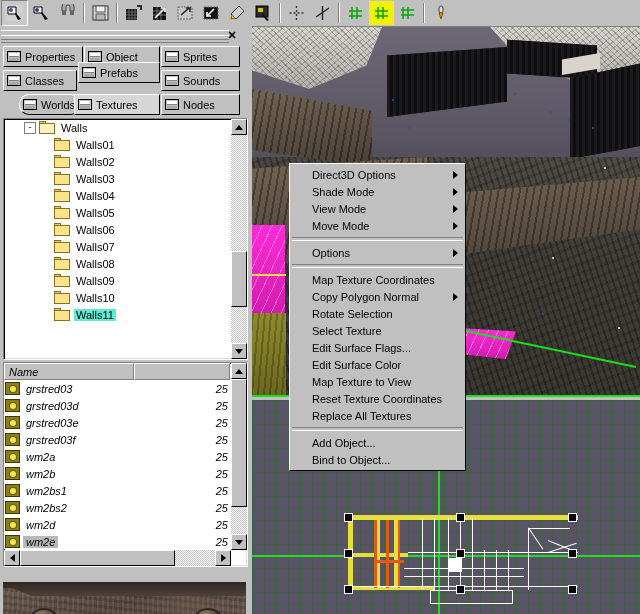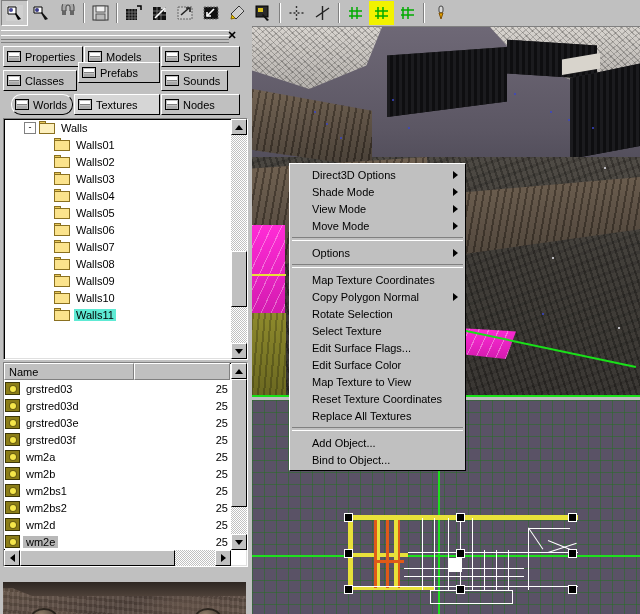--- a/index.html
+++ b/index.html
@@ -61,21 +61,21 @@
   .folder{width:16px;height:13px;position:relative;flex:0 0 auto;margin-right:4px;}
   .folder .tab{position:absolute;left:0;top:0;width:7px;height:3px;background:#e8c85a;border:1px solid #8a7020;
      border-bottom:none;box-sizing:border-box;}
   .folder .body{position:absolute;left:0;top:2px;width:16px;height:11px;background:#fbe38c;
      border:1px solid #8a7020;box-sizing:border-box;}
   .folder.open .body{background:#fdf0be;}
   .tlabel{padding:0 2px;}
   .tlabel.sel{background:#5eead4;}
 
   
-  #list{position:absolute;left:3px;top:336px;width:243px;height:203px;background:#fff;overflow:hidden;}
+  #list{position:absolute;left:3px;top:336px;width:243px;height:203px;background:#fff;overflow:hidden;font-style:italic;}
   #lhead{position:absolute;left:0;top:0;right:17px;height:17px;background:#c0c0c0;display:flex;}
   .hcell{height:17px;box-sizing:border-box;background:#c0c0c0;
      border-top:1px solid #fff;border-left:1px solid #fff;border-right:1px solid #808080;border-bottom:1px solid #808080;
      display:flex;align-items:center;padding-left:4px;font-size:11px;}
   #lbody{position:absolute;left:0;top:17px;right:17px;bottom:17px;overflow:hidden;background:#fff;}
   .lrow{height:17px;display:flex;align-items:center;font-size:11px;position:relative;}
   .texico{width:15px;height:13px;flex:0 0 auto;margin:0 3px 0 1px;
     background:#8b7d18;border:1px solid #3d3708;box-sizing:border-box;position:relative;}
   .texico:after{content:"";position:absolute;left:4px;top:3px;width:6px;height:6px;border-radius:50%;
     background:#f5e64a;box-shadow:0 0 0 1px #6b5f12;}
@@ -321,39 +321,39 @@
       <div class="xbtn">✕</div>
     </div>
 
     <div id="tabs">
         <div class="tabbtn" style="left: 0px; top: 0px; width: 80px;">
           <span class="tabico"></span>
           <span class="lbl">Properties</span>
         </div>
         <div class="tabbtn" style="left: 81px; top: 0px; width: 76px;">
           <span class="tabico"></span>
-          <span class="lbl">Models</span>
+          <span class="lbl">Object</span>
         </div>
         <div class="tabbtn" style="left: 158px; top: 0px; width: 79px;">
           <span class="tabico"></span>
           <span class="lbl">Sprites</span>
         </div>
         <div class="tabbtn" style="left: 0px; top: 24px; width: 74px;">
           <span class="tabico"></span>
           <span class="lbl">Classes</span>
         </div>
         <div class="tabbtn" style="left: 75px; top: 16px; width: 82px;">
           <span class="tabico"></span>
           <span class="lbl">Prefabs</span>
         </div>
-        <div class="tabbtn" style="left: 158px; top: 24px; width: 67px;">
+        <div class="tabbtn" style="left: 158px; top: 24px; width: 79px;">
           <span class="tabico"></span>
           <span class="lbl">Sounds</span>
         </div>
-        <div class="tabbtn" style="left: 8px; top: 48px; width: 62px; border-radius: 10px;">
+        <div class="tabbtn" style="left: 16px; top: 48px; width: 62px; border-radius: 10px;">
           <span class="tabico"></span>
           <span class="lbl">Worlds</span>
         </div>
         <div class="tabbtn active" style="left: 71px; top: 48px; width: 86px;">
           <span class="tabico"></span>
           <span class="lbl">Textures</span>
         </div>
         <div class="tabbtn" style="left: 158px; top: 48px; width: 79px;">
           <span class="tabico"></span>
           <span class="lbl">Nodes</span>

